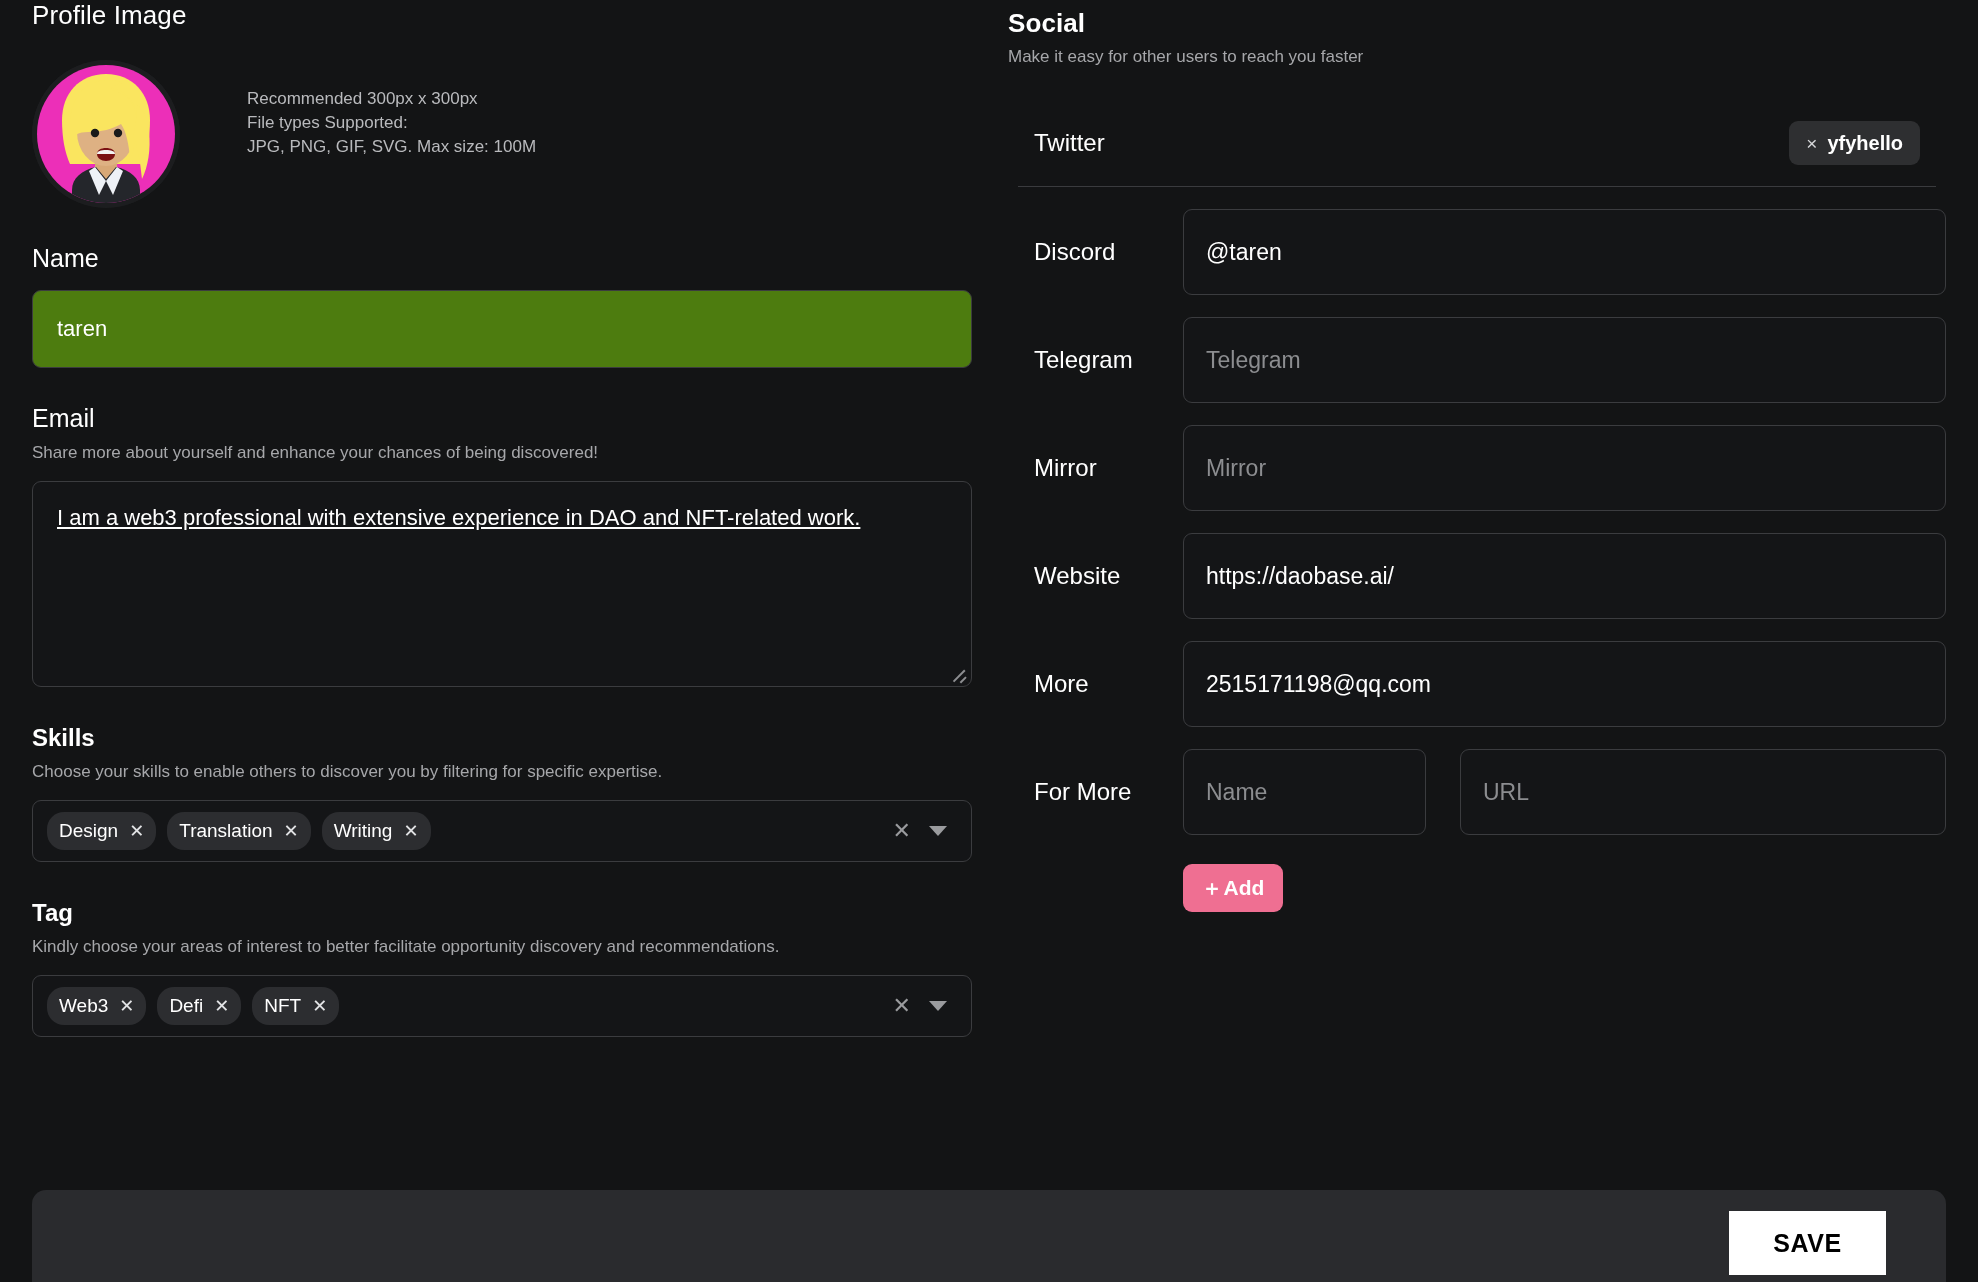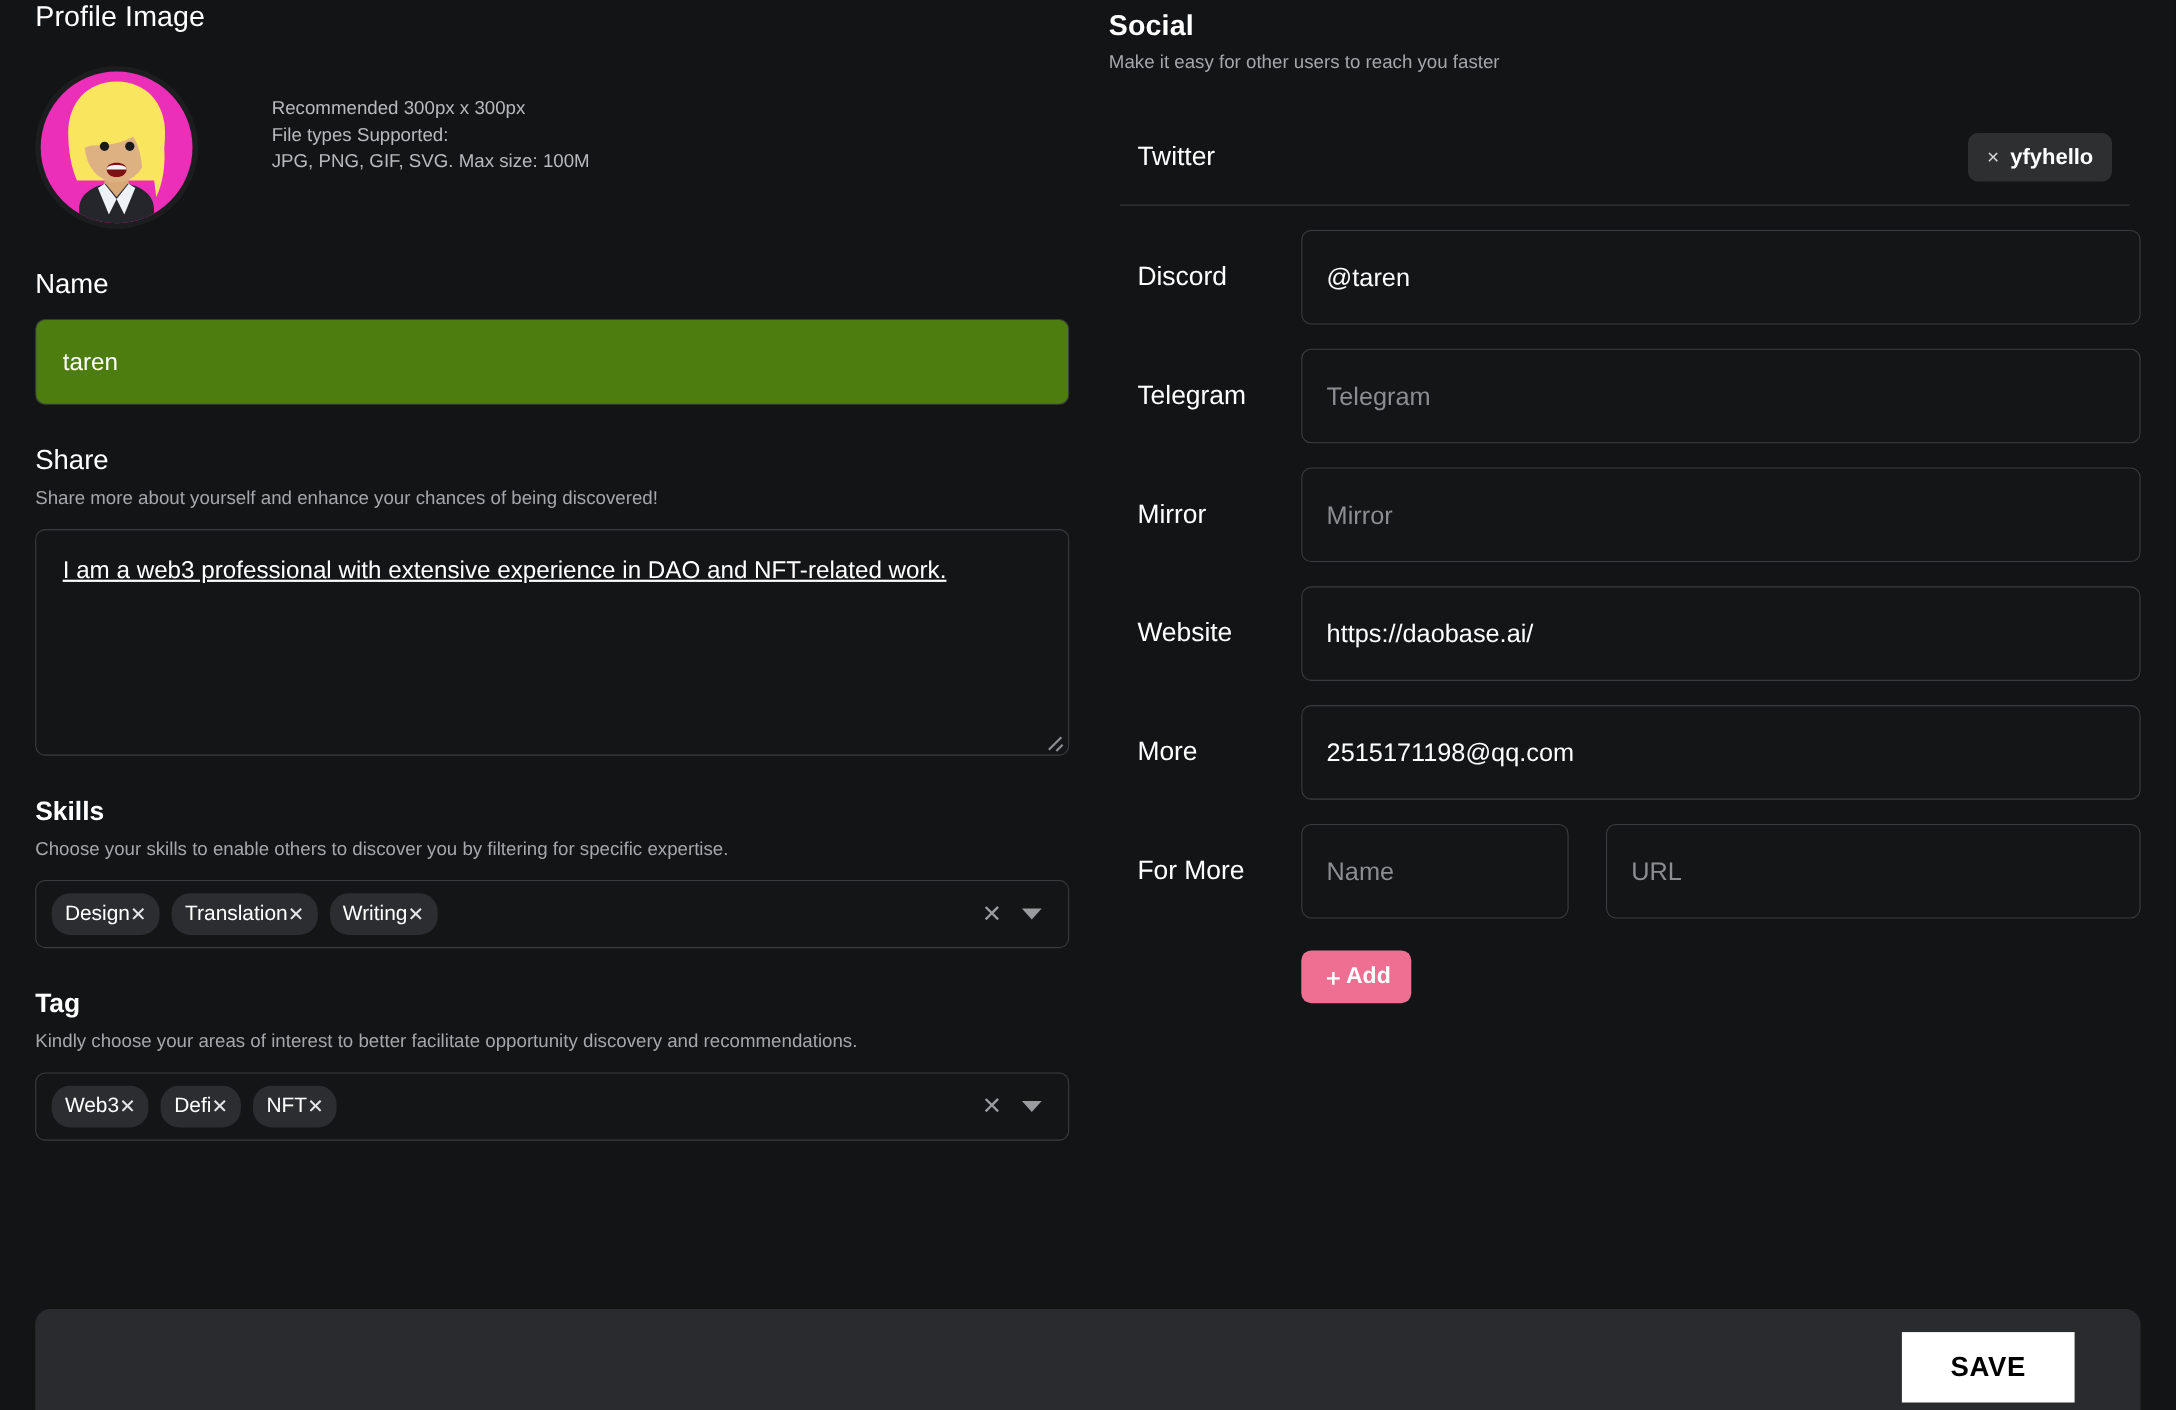--- a/index.html
+++ b/index.html
@@ -159,20 +159,21 @@
     padding: 0 14px;
     position: relative;
     cursor: pointer;
   }
 
   .chips { display: flex; align-items: center; gap: 11px; flex: 1 1 auto; }
 
   .chip {
     display: inline-flex;
     align-items: center;
+    gap: 11px;
     background: #2c2d30;
     border-radius: 17px;
     height: 38px;
     padding: 0 12px;
     font-size: 19px;
     color: #ffffff;
     white-space: nowrap;
   }
   .chip .chip-x {
     font-size: 18px;
@@ -376,21 +377,21 @@
         <div>JPG, PNG, GIF, SVG. Max size: 100M</div>
       </div>
     </div>
 
     <div class="field-group">
       <div class="field-label">Name</div>
       <div class="text-input" placeholder="Name">taren</div>
     </div>
 
     <div class="field-group">
-      <div class="field-label">Share</div>
+      <div class="field-label">Email</div>
       <div class="field-help">Share more about yourself and enhance your chances of being discovered!</div>
       <div class="textarea-box">
         <span>I am a web3 professional with extensive experience in DAO and NFT-related work.</span>
         <span class="resize-grip"></span>
       </div>
     </div>
 
     <div class="field-group">
       <div class="field-label bold">Skills</div>
       <div class="field-help">Choose your skills to enable others to discover you by filtering for specific expertise.</div>

